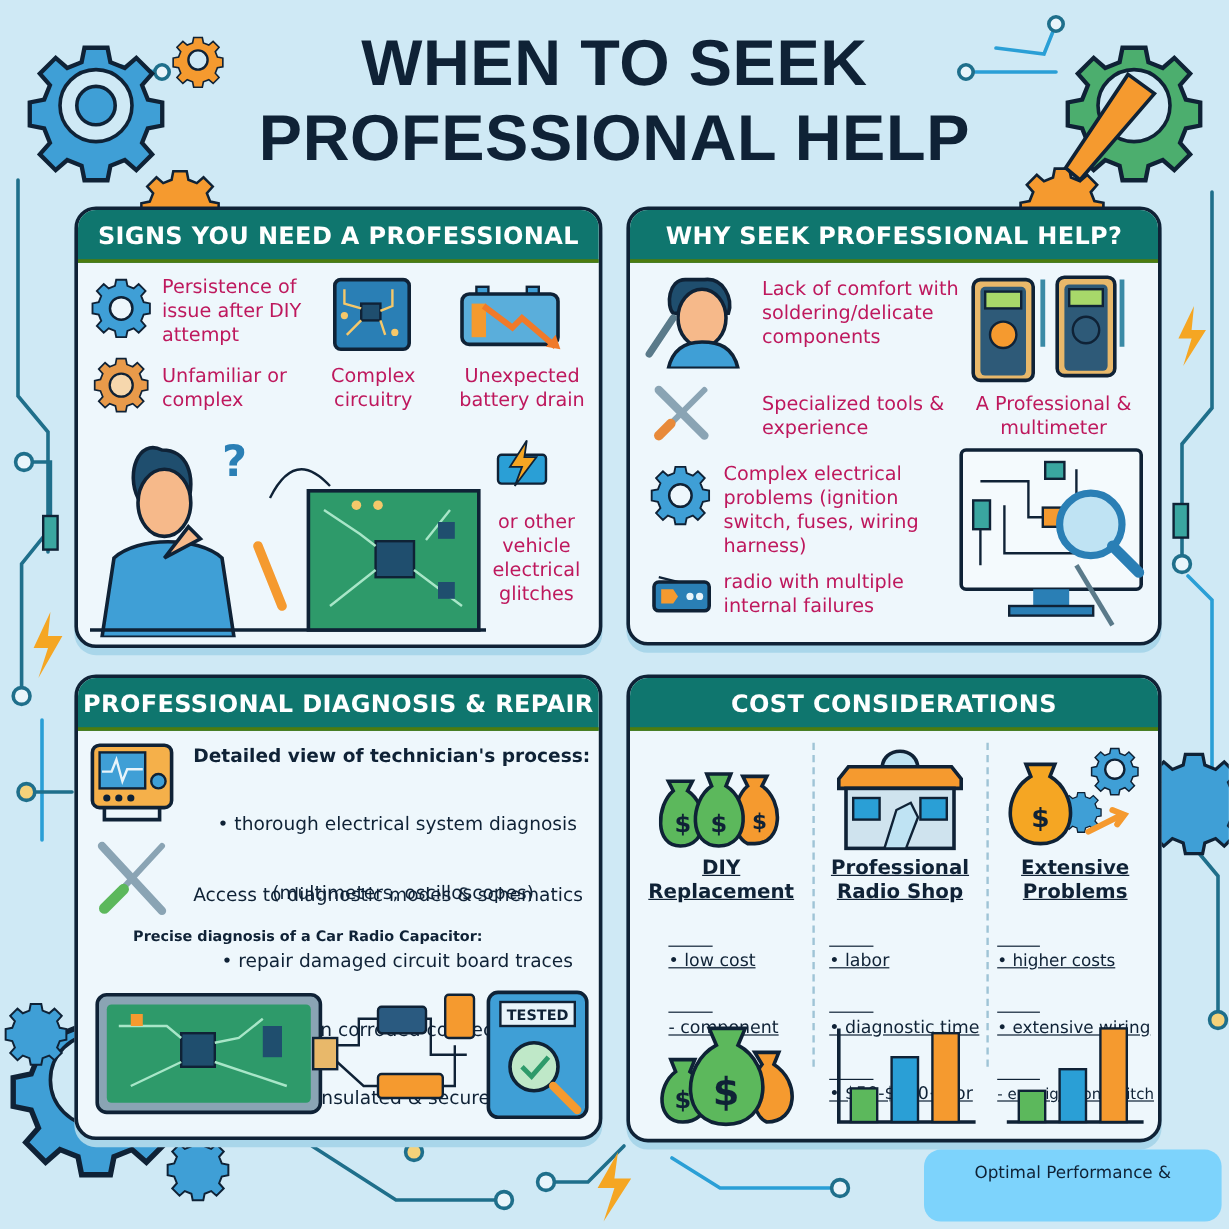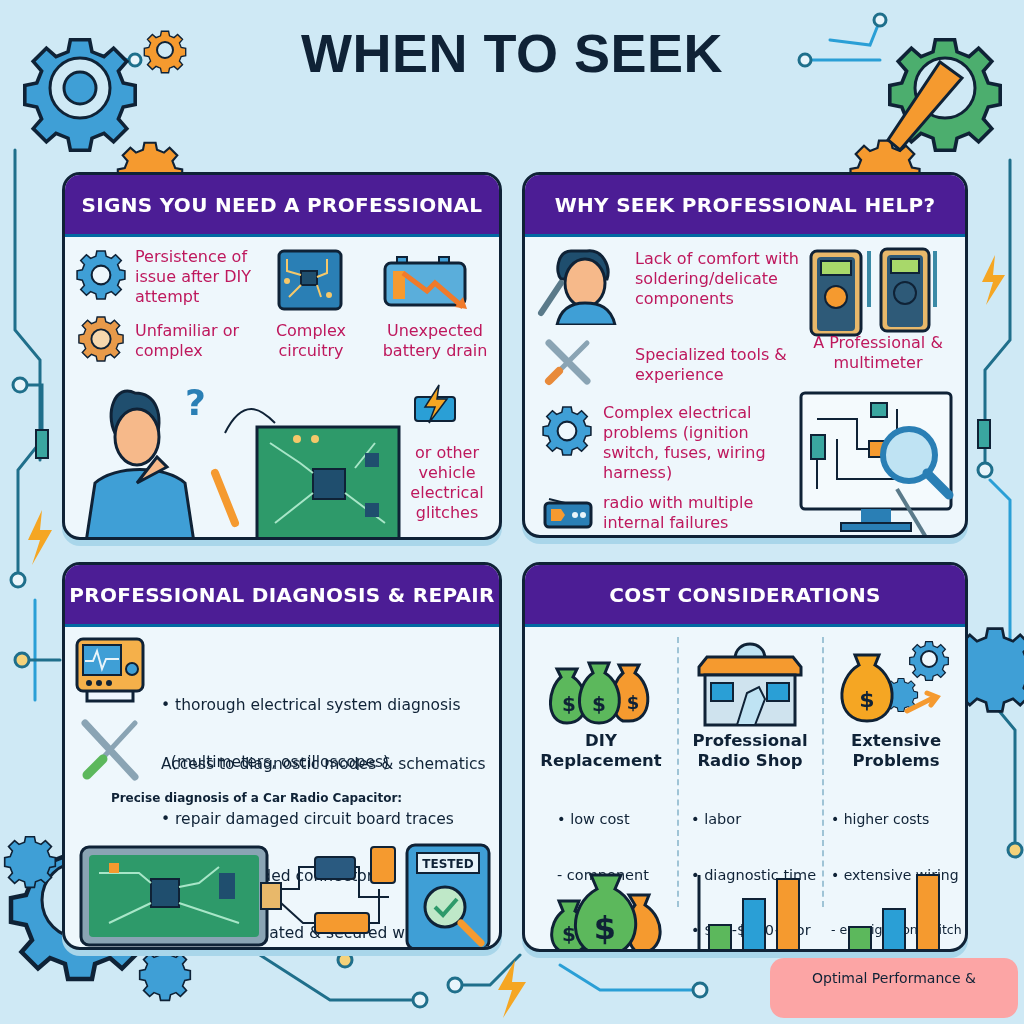--- a/index.html
+++ b/index.html
@@ -16,38 +16,38 @@
     font-family: "Liberation Sans", "DejaVu Sans", sans-serif;
     font-weight: 700; font-size: 54px; line-height: 62px; color: #0f2236;
     letter-spacing: 0.5px;
   }
   .panel {
     position: absolute; background: #eef7fc;
     border: 3px solid #0f2236; border-radius: 18px; overflow: hidden;
     box-shadow: 0 6px 0 #a9d6ea;
   }
   .panel-header {
-    background: #4c1d95; color: #ffffff; height: 62px;
+    background: #0f766e; color: #ffffff; height: 44px;
     display: flex; align-items: center; justify-content: center;
     font-weight: 700; font-size: 20px; letter-spacing: 0.3px;
-    border-bottom: 3px solid #0369a1;
+    border-bottom: 3px solid #4d7c0f;
   }
   .abs { position: absolute; }
   .txt { font-size: 16px; line-height: 20px; color: #be185d; }
   .ctr { text-align: center; }
   .bold { font-weight: 700; }
   .bullet-list { list-style: none; }
   .bullet-list li { font-size: 15.5px; line-height: 19px; }
-  .cost-col { position: absolute; top: 0; text-align: center; }
+  .cost-col { position: absolute; top: 0; text-align: center; text-decoration: underline; }
   .cost-col .head { font-weight: 700; font-size: 16.5px; line-height: 20px; }
   .cost-col .items { text-align: left; font-size: 14.5px; line-height: 18.5px; margin-top: 2px; }
   .divider { position: absolute; border-left: 2px dashed #9fc4d6; }
   .footer-badge {
     position: absolute; left: 770px; top: 958px; width: 248px; height: 60px;
-    background: #fca5a5; border-radius: 14px; text-align: center;
+    background: #7dd3fc; border-radius: 14px; text-align: center;
     font-size: 14px; line-height: 20px; padding-top: 10px; color: #0f2236;
   }
   svg { display: block; }
 </style>
 </head>
 <body>
 
 <svg class="bg-layer" width="1024" height="1024" viewBox="0 0 1024 1024">
   <defs>
     <g id="gear">
@@ -124,20 +124,21 @@
   <g transform="translate(165,975) scale(0.55)" fill="#3f9fd6">
       <use href="#gear"></use>
     </g>
   <g transform="translate(995,670) scale(0.9)" fill="#3f9fd6">
       <use href="#gear"></use>
     </g>
 </svg>
 
 <div class="title">
   <div>WHEN TO SEEK</div>
+  <div>PROFESSIONAL HELP</div>
 </div>
 
 <div class="panel" style="left:62px; top:172px; width:440px; height:368px;">
   <div class="panel-header">SIGNS YOU NEED A PROFESSIONAL</div>
   <div style="position:relative; width:100%; height:316px;">
 
     <svg class="abs" style="left:10px; top:12px;" width="52" height="52" viewBox="-50 -50 100 100">
       <g fill="#3f9fd6">
           <use href="#gear"></use>
         </g>
@@ -218,21 +219,21 @@
       <rect x="82" y="12" width="28" height="14" fill="#a8d86a" stroke="#0f2236" stroke-width="2"></rect>
       <circle cx="96" cy="46" r="11" fill="#2e5a78" stroke="#0f2236" stroke-width="2"></circle>
       <path d="M60 4 L60 60 M126 4 L126 60" stroke="#3a8aa6" stroke-width="4"></path>
     </svg>
     <div class="abs txt" style="left:110px; top:108px; width:170px;">Specialized tools &amp; experience</div>
     <svg class="abs" style="left:18px; top:100px;" width="50" height="50" viewBox="0 0 50 50">
       <path d="M6 6 L44 44" stroke="#8aa4b4" stroke-width="7" stroke-linecap="round"></path>
       <path d="M44 6 L6 44" stroke="#8aa4b4" stroke-width="5" stroke-linecap="round"></path>
       <path d="M6 44 L16 34" stroke="#e88a3a" stroke-width="8" stroke-linecap="round"></path>
     </svg>
-    <div class="abs txt ctr" style="left:278px; top:96px; width:150px;">A Professional &amp; multimeter</div>
+    <div class="abs txt ctr" style="left:278px; top:108px; width:150px;">A Professional &amp; multimeter</div>
     <svg class="abs" style="left:16px; top:168px;" width="52" height="52" viewBox="-50 -50 100 100">
       <g fill="#3f9fd6">
           <use href="#gear"></use>
         </g>
         <circle cx="0" cy="0" r="18" fill="#eef7fc" stroke="#0f2236" stroke-width="4"></circle>
     </svg>
     <div class="abs txt" style="left:78px; top:166px; width:180px;">Complex electrical problems (ignition switch, fuses, wiring harness)</div>
     <svg class="abs" style="left:18px; top:256px;" width="50" height="36" viewBox="0 0 50 36">
       <path d="M6 6 L30 12" stroke="#0f2236" stroke-width="2"></path>
       <rect x="2" y="10" width="46" height="24" rx="4" fill="#2a7fb5" stroke="#0f2236" stroke-width="3"></rect>
@@ -267,21 +268,22 @@
       <circle cx="14" cy="46" r="3" fill="#0f2236"></circle>
         <circle cx="24" cy="46" r="3" fill="#0f2236"></circle>
         <circle cx="34" cy="46" r="3" fill="#0f2236"></circle>
       <path d="M12 54 L12 64 L58 64 L58 54" stroke="#0f2236" stroke-width="3" fill="none"></path>
     </svg>
     <svg class="abs" style="left:14px; top:90px;" width="62" height="66" viewBox="0 0 62 66">
       <path d="M6 6 L56 60" stroke="#8aa4b4" stroke-width="7" stroke-linecap="round"></path>
       <path d="M56 6 L8 58" stroke="#8aa4b4" stroke-width="5" stroke-linecap="round"></path>
       <path d="M8 58 L24 42" stroke="#5cb85c" stroke-width="9" stroke-linecap="round"></path>
     </svg>
-    <ul class="abs bullet-list" style="left:96px; top:31px; width:340px; white-space:pre;">
+    <div class="abs bold" style="left:96px; top:12px; width:340px; font-size:15.5px; line-height:19px;">Detailed view of technician's process:</div>
+    <ul class="abs bullet-list" style="left:96px; top:31px; width:340px; white-space:pre;text-align:center;">
       <li>• thorough electrical system diagnosis</li>
       <li>  (multimeters, oscilloscopes)</li>
       <li>• repair damaged circuit board traces</li>
       <li>• clean corroded connectors</li>
       <li>• ensure insulated &amp; secured wiring</li>
     </ul>
     <div class="abs" style="left:96px; top:128px; width:340px; font-size:15.5px; line-height:19px;">Access to diagnostic modes &amp; schematics</div>
     <div class="abs bold ctr" style="left:0; top:162px; width:370px; font-size:12px; line-height:19px;padding-left:13px;">Precise diagnosis of a Car Radio Capacitor:</div>
 
     <svg class="abs" style="left:14px; top:216px;" width="412" height="108" viewBox="0 0 412 108">

